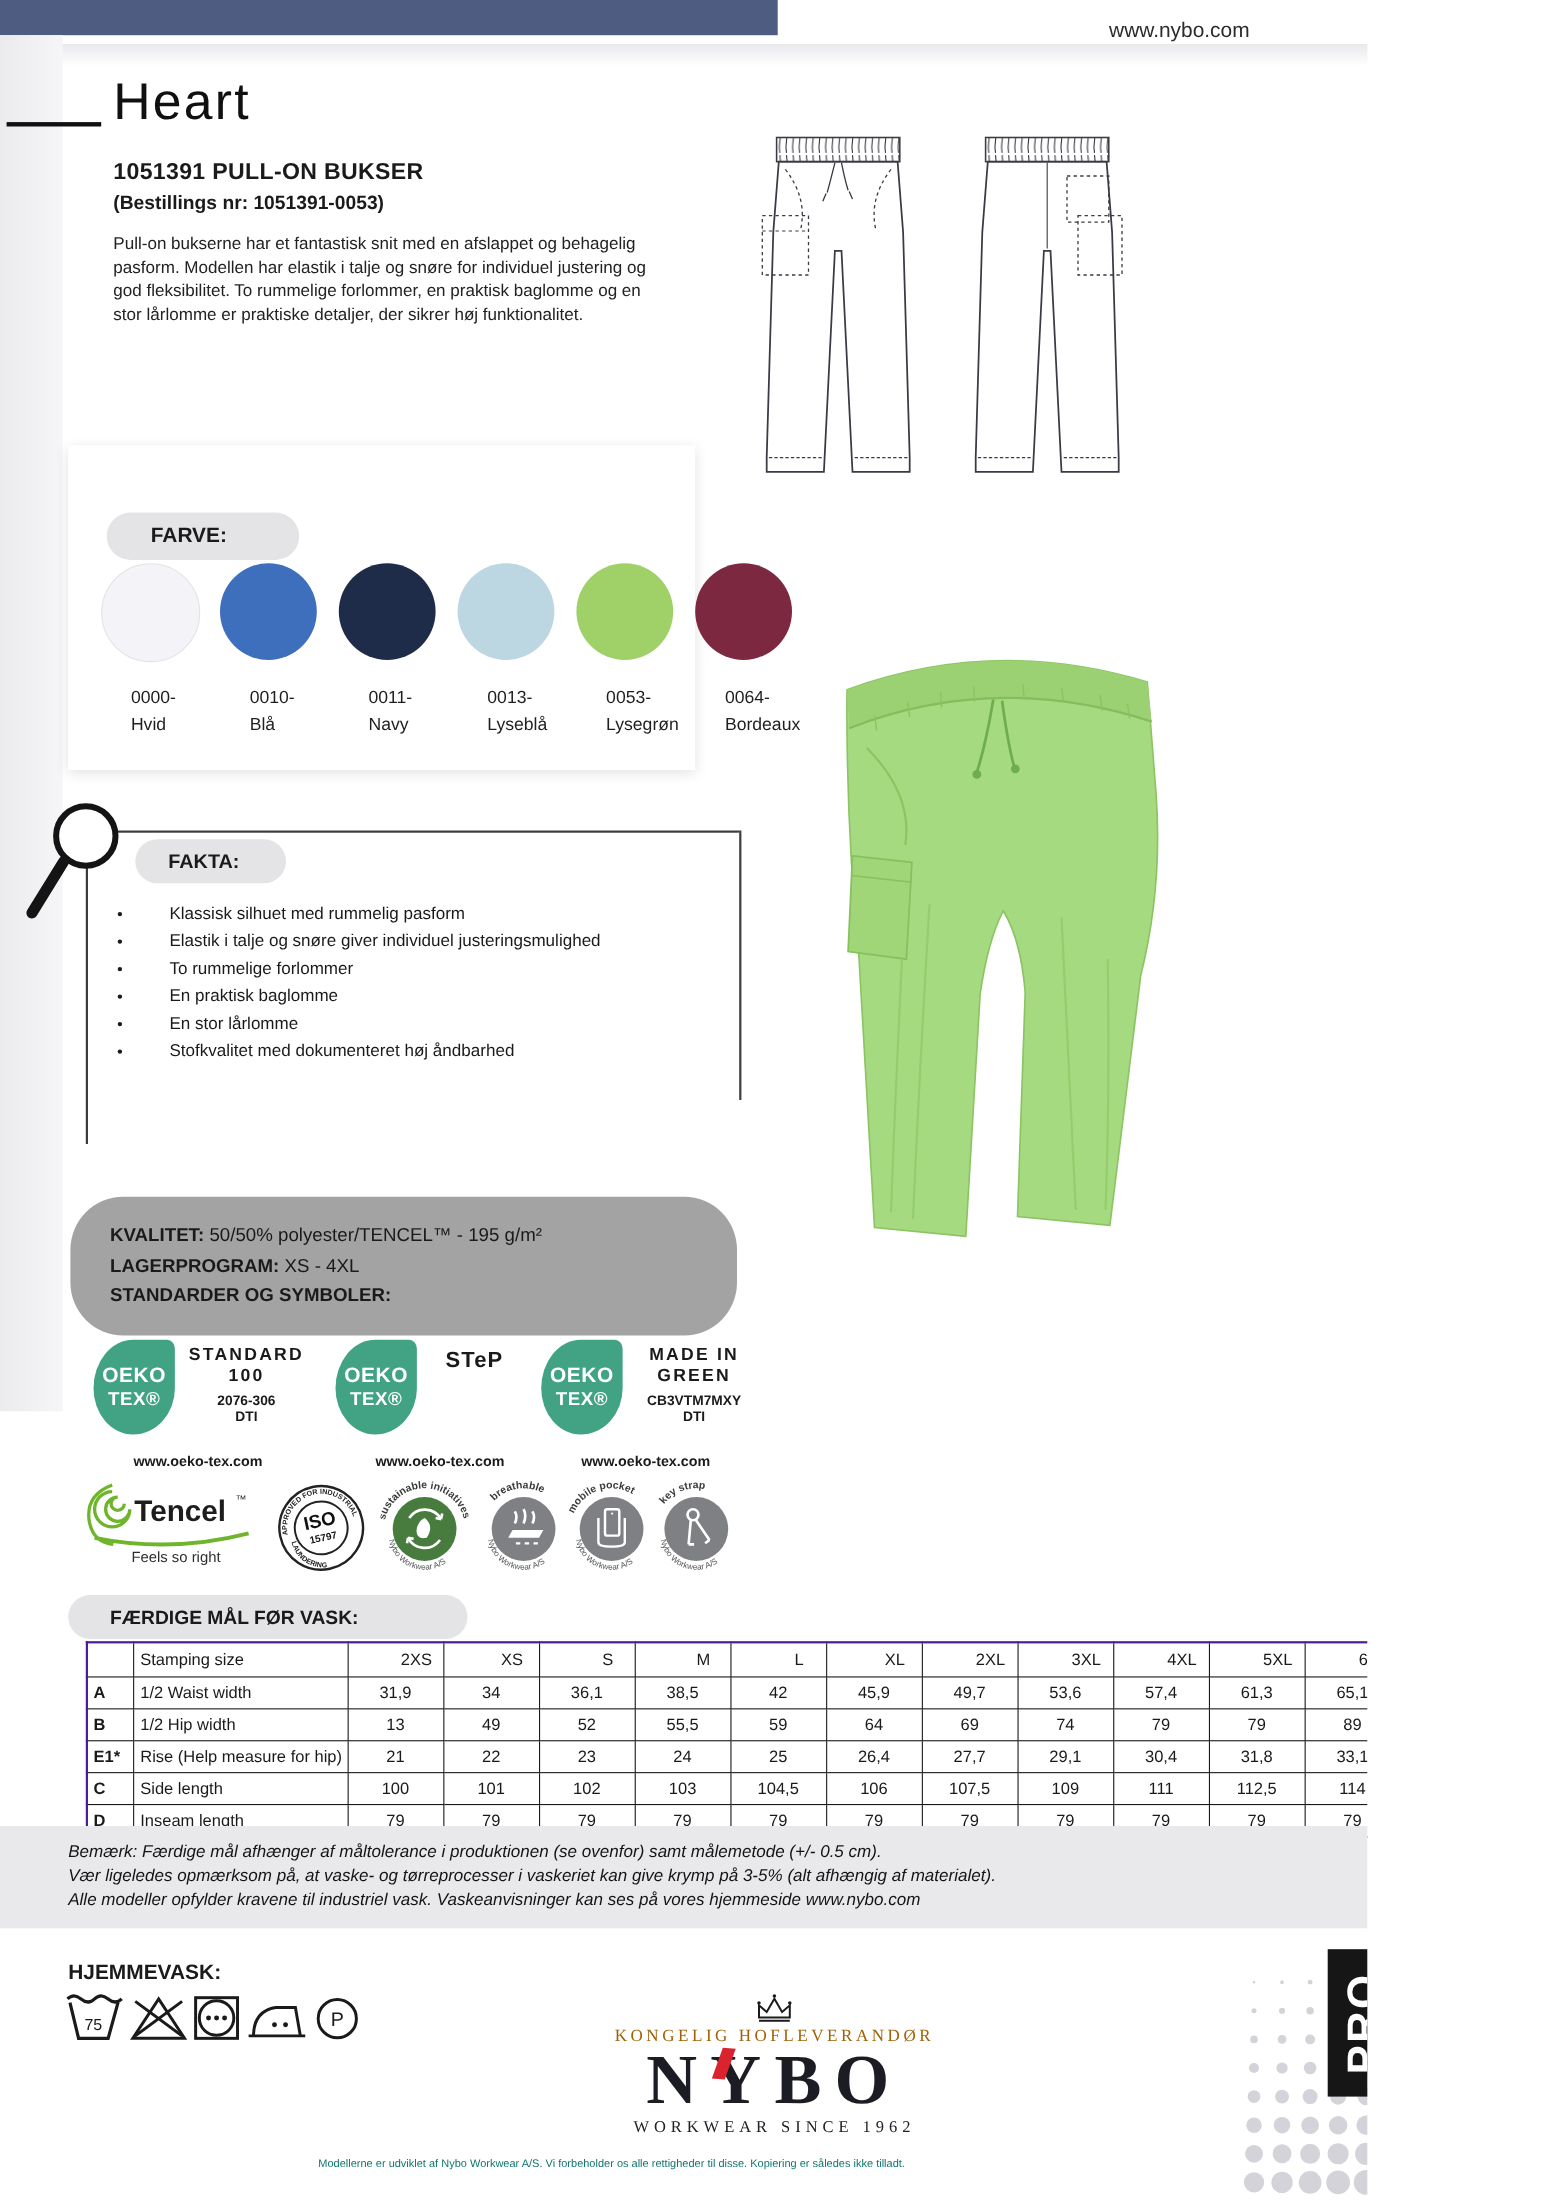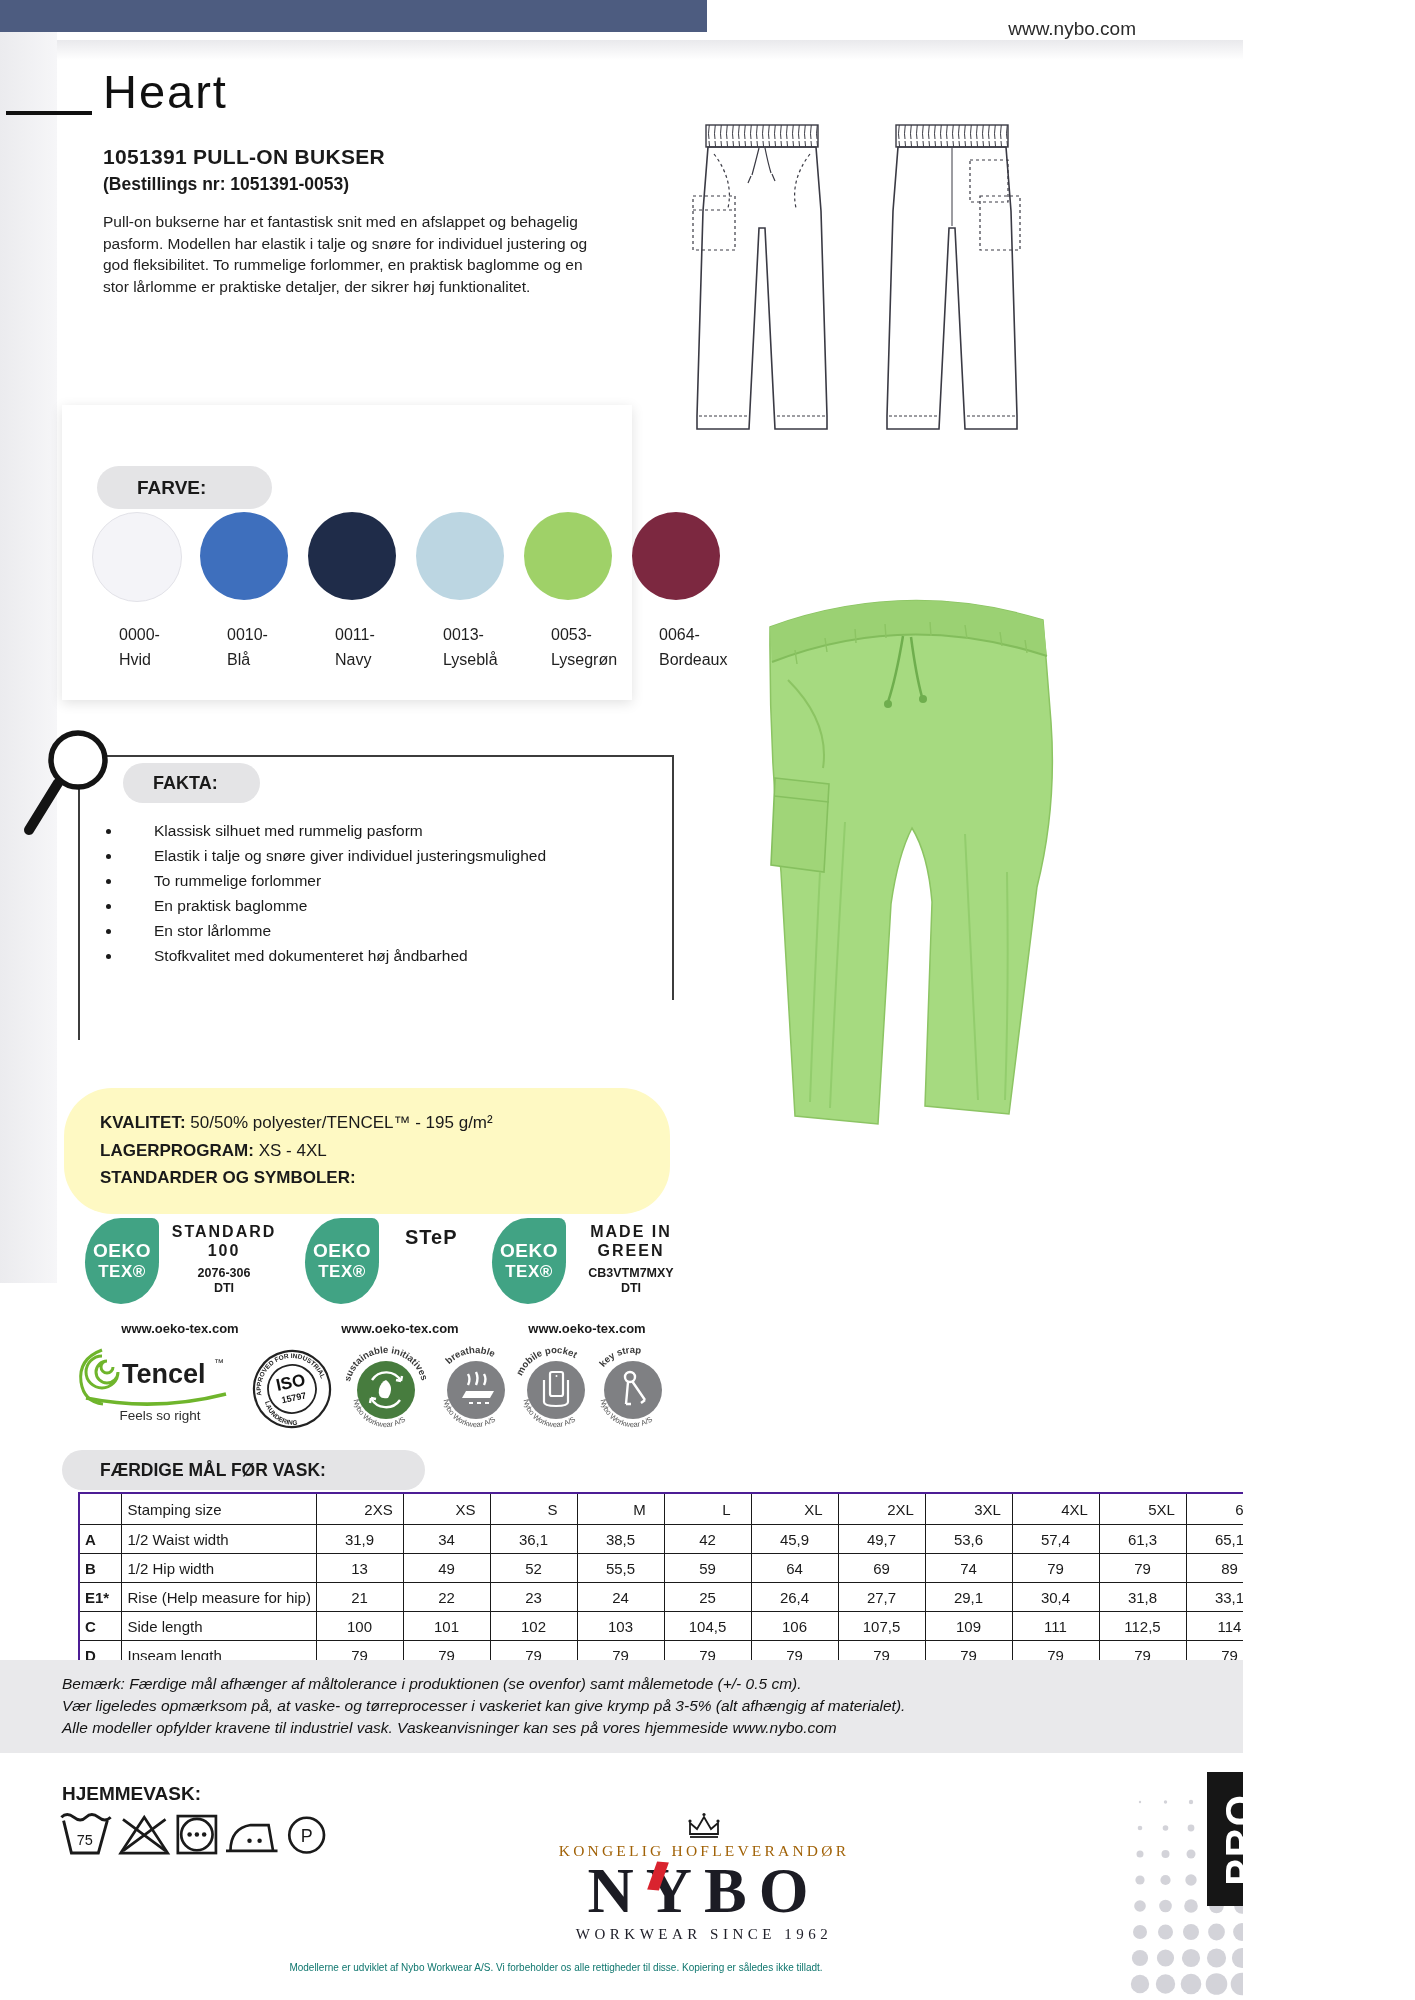--- a/index.html
+++ b/index.html
@@ -27,21 +27,21 @@
   .swatch-circle{position:absolute;top:512px;width:88px;height:88px;border-radius:50%;}
   .swatch-label{position:absolute;top:622px;font-size:16px;line-height:25px;color:#1f1f1f;}
   
   .fline{background:#3c3c3c;}
   .fakta-top{left:78px;top:755px;width:594px;height:1.5px;}
   .fakta-left{left:78px;top:755px;width:1.5px;height:285px;}
   .fakta-right{left:672px;top:755px;width:1.5px;height:245px;}
   .fakta-list{left:100px;top:822px;width:560px;margin:0;padding-left:22px;font-size:15.5px;}
   .fakta-list li{padding-left:32px;margin-bottom:7px;}
   
-  .kval-box{left:64px;top:1088px;width:606px;height:126px;background:#fef9c3;border-radius:48px;
+  .kval-box{left:64px;top:1088px;width:606px;height:126px;background:#a3a3a3;border-radius:48px;
             padding:21px 0 0 36px;box-sizing:border-box;font-size:17px;line-height:27.5px;}
   .kval-box b{font-weight:bold;}
   
   .cert-group{position:absolute;top:1218px;width:190px;height:118px;}
   .drop{position:absolute;left:0;top:0;width:74px;height:86px;background:#41a384;
         border-radius:52% 10% 55% 52% / 55% 10% 52% 52%;display:flex;flex-direction:column;
         align-items:center;justify-content:center;color:#fff;font-weight:bold;}
   .drop .l1{font-size:19px;letter-spacing:.5px;}
   .drop .l2{font-size:17px;letter-spacing:.5px;}
   .cert-text{position:absolute;left:84px;top:4px;width:110px;text-align:center;}

